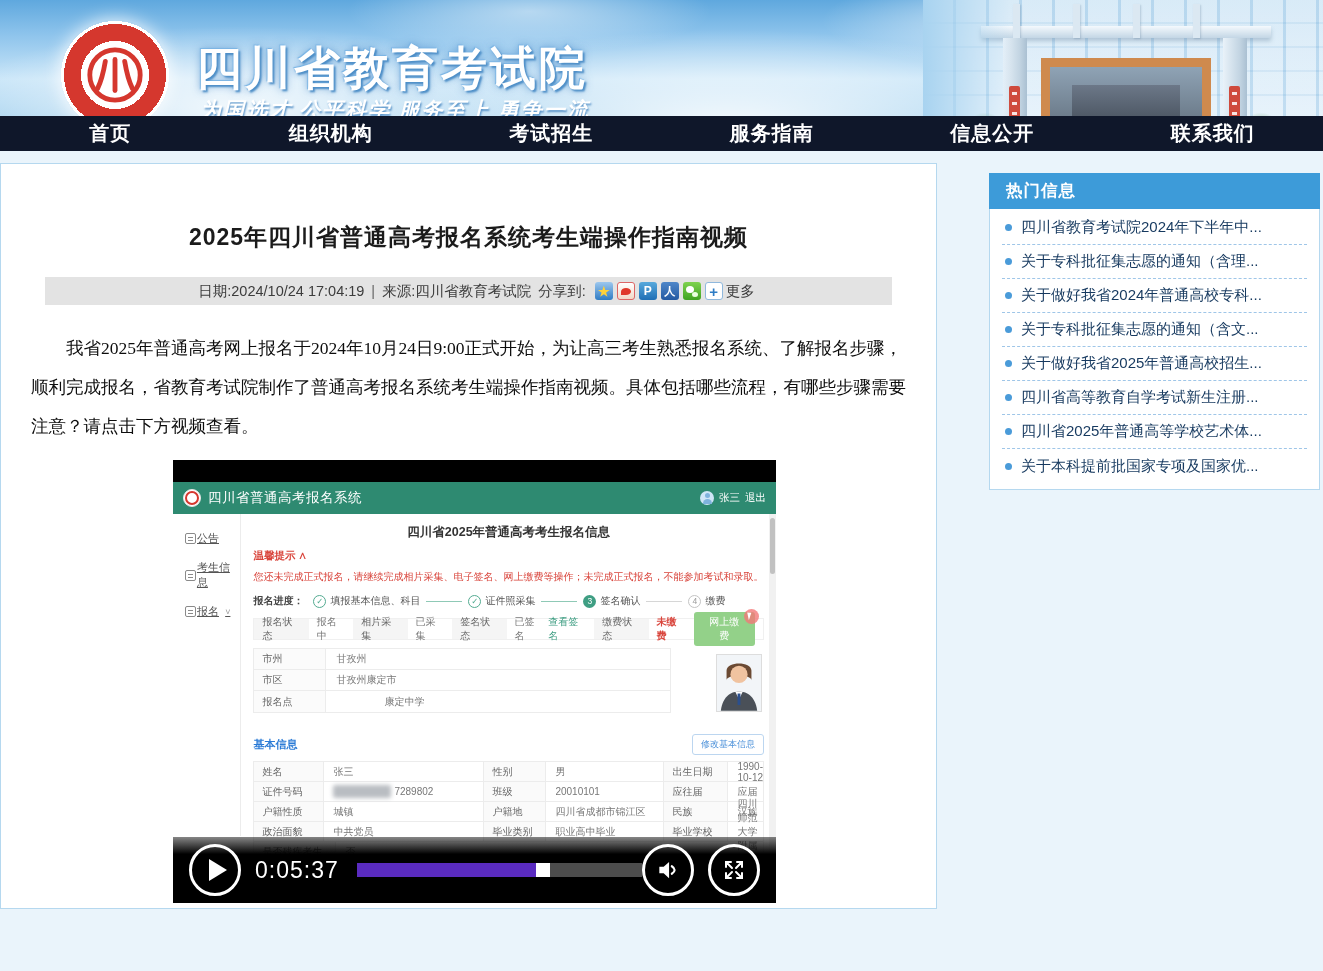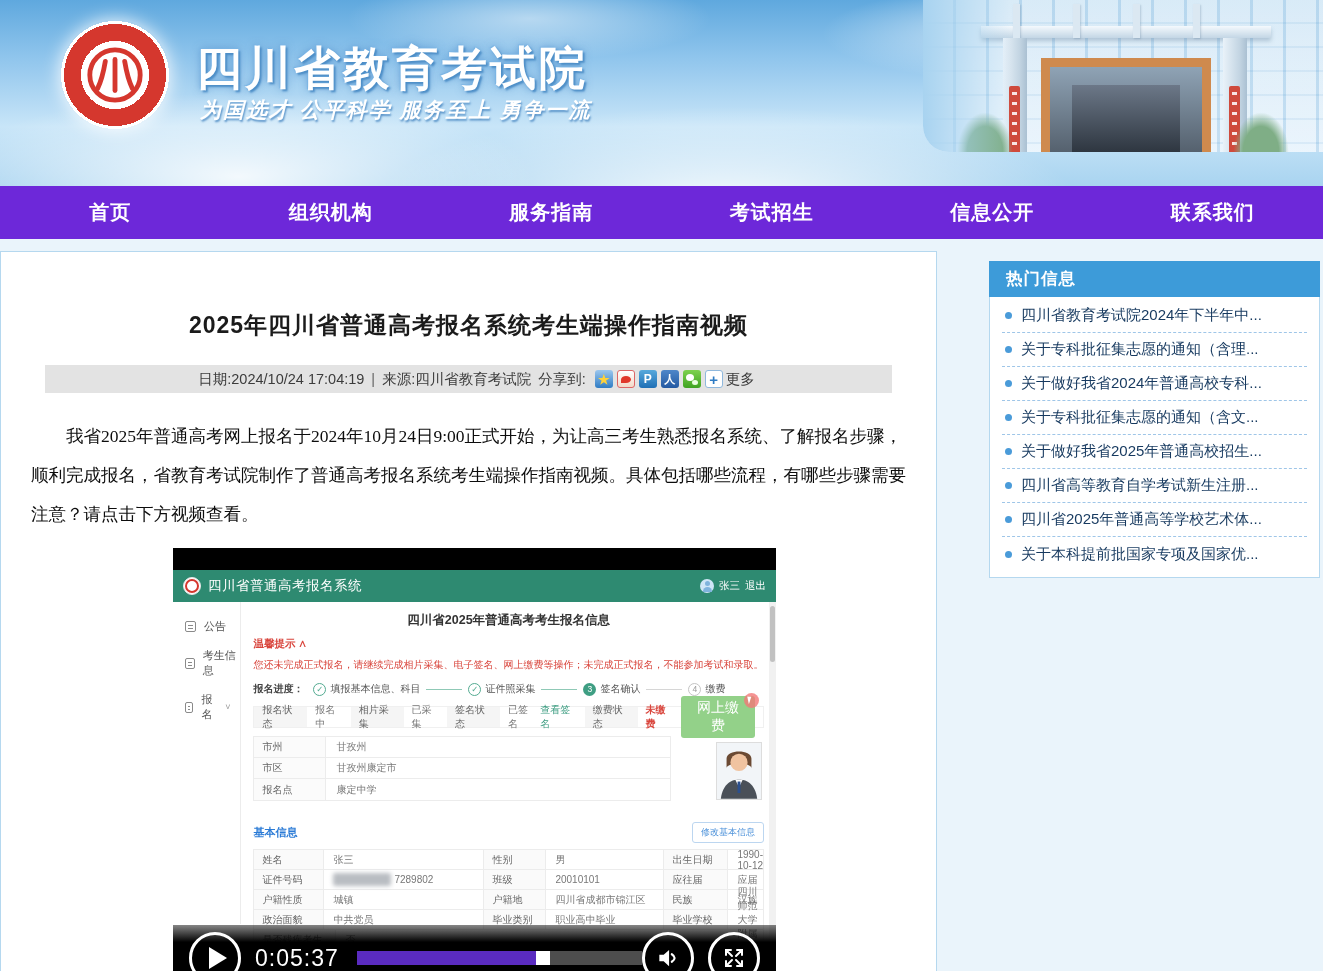--- a/index.html
+++ b/index.html
@@ -1,27 +1,28 @@
 <!DOCTYPE html>
 <html><head>
 <meta charset="utf-8">
 <style>
   * { margin:0; padding:0; box-sizing:border-box; }
   html,body { width:1323px; height:971px; }
   body { font-family:"Liberation Sans", sans-serif; background:#eaf4fb; overflow:hidden; }
 
   
   .banner{
-    position:relative; height:186px; overflow:hidden;
+    position:relative; height:116px; overflow:hidden;
     background:
       radial-gradient(ellipse 420px 120px at 18% 95%, rgba(255,255,255,.85), rgba(255,255,255,0) 70%),
       radial-gradient(ellipse 500px 140px at 55% 110%, rgba(255,255,255,.9), rgba(255,255,255,0) 70%),
       radial-gradient(ellipse 300px 70px at 78% 18%, rgba(255,255,255,.65), rgba(255,255,255,0) 70%),
       radial-gradient(ellipse 260px 60px at 40% 10%, rgba(255,255,255,.5), rgba(255,255,255,0) 70%),
       linear-gradient(180deg,#5fa8de 0%, #8ec4ec 30%, #c8e5f8 68%, #a9d4f0 100%);
+    font-family: Liberation Serif, serif;
   }
   .logo-seal{ position:absolute; left:60px; top:20px; width:110px; height:110px; border-radius:50%;
     background:radial-gradient(circle at 50% 50%, #fff 0 34px, #d5372e 34px 51px, #fff 51px 54px, rgba(255,255,255,.4) 54px);
     box-shadow:0 0 18px rgba(255,255,255,.9); display:flex; align-items:center; justify-content:center; }
   .logo-seal svg{ width:62px; height:62px; }
   .site-title{ position:absolute; left:196px; top:38px; font-size:46px; font-weight:bold; color:#fff;
     letter-spacing:3px; text-shadow:2px 2px 2px #4d8ec7, -1px -1px 1px #7ab4e4, 0 0 8px rgba(80,140,200,.8); }
   .site-slogan{ position:absolute; left:200px; top:96px; font-size:21px; font-weight:bold; font-style:italic;
     color:#fff; letter-spacing:2px; text-shadow:1px 2px 2px #5a94c9; }
   
@@ -36,21 +37,21 @@
   .building .pillar{ position:absolute; top:38px; width:24px; height:114px; background:linear-gradient(90deg,#e9f2f9,#c2d4e2 70%,#aac0d2); }
   .building .sign{ position:absolute; top:48px; width:11px; height:78px; background:#cf4a3c; border-radius:2px;
     background-image:repeating-linear-gradient(180deg, rgba(255,255,255,.85) 0 3px, rgba(255,255,255,0) 3px 10px); background-size:5px 100%; background-repeat:no-repeat; background-position:3px 6px; }
   .building .doorframe{ position:absolute; left:118px; top:58px; width:170px; height:94px; border:9px solid #cf8a4e; border-bottom:none;
     background:linear-gradient(180deg,#8fa3b5,#55616e); }
   .building .doorframe::before{ content:""; position:absolute; left:22px; right:22px; top:18px; bottom:0; background:linear-gradient(180deg,#6c7888,#2e3640); }
   .building .palm{ position:absolute; bottom:0; width:56px; height:40px;
     background:radial-gradient(ellipse at 50% 100%, #7fae86 0 45%, rgba(127,174,134,0) 70%); }
 
   
-  .nav{ display:flex; height:53px; background:#6d28d9; }
+  .nav{ display:flex; height:35px; background:#0f172a; }
   .nav a{ flex:1; display:flex; align-items:center; justify-content:center; color:#fff; font-size:20px;
     font-weight:bold; text-decoration:none; letter-spacing:1px; cursor:pointer; }
 
   
   .content{ display:flex; align-items:flex-start; }
   .main-box{ width:937px; margin-top:12px; background:#fff; border:1px solid #b5d8ef; min-height:746px; }
 
   .article-title{ padding-top:58px; text-align:center; font-size:23px; font-weight:bold; color:#1b1b1b; letter-spacing:1px; }
   .meta-bar{ margin:24px 44px 0 44px; height:28px; background:#e3e3e3; display:flex; align-items:center;
     justify-content:center; font-size:14.5px; color:#3c3c3c; gap:7px;padding-left:16px; }
@@ -81,21 +82,21 @@
     border:1px solid #e6e6e6; margin-right:7px; }
   .shot-logo::before{ content:""; width:10px; height:10px; border:2px solid #d5372e; border-radius:50%; }
   .shot-title{ font-size:13.5px; letter-spacing:.5px; }
   .shot-user{ margin-left:auto; display:flex; align-items:center; gap:5px; font-size:10.5px; }
   .shot-avatar{ width:14px; height:14px; border-radius:50%; background:#cfe6f7; position:relative; }
   .shot-avatar::before{ content:""; position:absolute; left:4.5px; top:2px; width:5px; height:5px; border-radius:50%; background:#7fb3dd; }
   .shot-avatar::after{ content:""; position:absolute; left:2.5px; top:7.5px; width:9px; height:5px; border-radius:5px 5px 0 0; background:#7fb3dd; }
 
   .shot-body{ display:flex; height:322px; }
   .shot-side{ width:114px; border-right:1px solid #ececec; padding-top:10px; }
-  .side-item{ display:flex; align-items:center; gap:8px; padding:7px 0 7px 12px; font-size:11px; color:#555; cursor:pointer; }
+  .side-item{ display:flex; align-items:center; gap:1px; padding:7px 0 7px 12px; font-size:11px; color:#555; cursor:pointer;text-decoration:underline; }
   .side-ico{ width:11px; height:11px; border:1px solid #8a8a8a; border-radius:2px; position:relative; }
   .side-ico::before{ content:""; position:absolute; left:2px; top:3px; right:2px; height:1px; background:#8a8a8a; box-shadow:0 3px 0 #8a8a8a; }
   .side-chev{ margin-left:auto; margin-right:10px; color:#999; font-size:9px; }
 
   .shot-main{ flex:1; position:relative; padding:8px 12px 0 12px; }
   .shot-ptitle{ text-align:center; font-size:12.5px; font-weight:bold; color:#333; margin-top:2px; }
   .shot-tip{ margin-top:8px; font-size:10.5px; color:#d9453c; font-weight:bold; }
   .shot-warn{ margin-top:7px; font-size:10px; color:#d9453c; }
 
   .steps{ display:flex; align-items:center; margin-top:10px; font-size:10px; color:#555; }
@@ -108,28 +109,28 @@
   .step{ display:flex; align-items:center; }
   .conn{ height:1px; width:36px; margin:0 6px; background:#8fc9b6; }
   .conn.gray{ background:#d6d6d6; }
 
   .statusbar{ display:flex; align-items:center; margin-top:10px; font-size:10px; color:#555; border:1px solid #f0f0f0; background:#fff; height:22px; }
   .statusbar .lab{ background:#f5f5f5; padding:0 8px; height:100%; display:flex; align-items:center; color:#666; }
   .statusbar .val{ padding:0 8px; color:#777; display:flex; align-items:center; gap:5px; }
   .statusbar .green-link{ color:#3f9e83; cursor:pointer; }
   .statusbar .red{ color:#d9453c; font-weight:bold; }
   .paybtn{ position:relative; margin-left:4px; background:#93d189; color:#fff; border:none; border-radius:3px;
-    font-size:14px; padding:3px 12px; cursor:pointer; }
+    font-size:10px; padding:3px 12px; cursor:pointer; }
   .cursor-dot{ position:absolute; right:-4px; top:-3px; width:15px; height:15px; border-radius:50%; background:rgba(242,120,120,.8); }
   .cursor-dot::after{ content:""; position:absolute; left:4px; top:3px; width:0; height:0;
     border-left:4px solid #fff; border-bottom:7px solid transparent; border-top:1px solid transparent; transform:rotate(-12deg); }
 
   .loc-table{ margin-top:8px; width:418px; border:1px solid #ececec; font-size:10px; }
   .loc-row{ display:flex; height:21px; border-bottom:1px solid #ececec; }
-  .loc-row:last-child{ border-bottom:none; }
+  .loc-row:last-child{ border-bottom:none;gap:48px; }
   .loc-k{ width:72px; background:#fbfbfb; color:#666; display:flex; align-items:center; padding-left:8px; border-right:1px solid #ececec; }
   .loc-v{ flex:1; color:#777; display:flex; align-items:center; padding-left:10px; }
   .photo{ position:absolute; right:14px; top:140px; width:46px; height:58px; border:1px solid #ddd; background:#f4f6f8; }
 
   .bi-row{ display:flex; align-items:center; margin-top:21px; }
   .bi-label{ font-size:11px; font-weight:bold; color:#2b7bd6; cursor:pointer; }
   .bi-edit{ margin-left:auto; background:#fff; border:1px solid #bcd6f0; color:#4a90d9; font-size:9px;
     border-radius:3px; padding:3px 8px; cursor:pointer; }
 
   .info-table{ margin-top:6px; border:1px solid #ececec; font-size:10px; }
@@ -192,22 +193,22 @@
       <path d="M42 18 C44 30 46 38 50 46" stroke="#d5372e" stroke-width="5" fill="none" stroke-linecap="round"></path>
     </svg>
   </div>
   <div class="site-title">四川省教育考试院</div>
   <div class="site-slogan">为国选才  公平科学  服务至上  勇争一流</div>
 </div>
 
 <div class="nav">
   <a>首页</a>
   <a>组织机构</a>
+  <a>考试招生</a>
   <a>服务指南</a>
-  <a>考试招生</a>
   <a>信息公开</a>
   <a>联系我们</a>
 </div>
 
 <div class="content">
 
   <div class="main-box">
     <div class="article-title">2025年四川省普通高考报名系统考生端操作指南视频</div>
 
     <div class="meta-bar">

